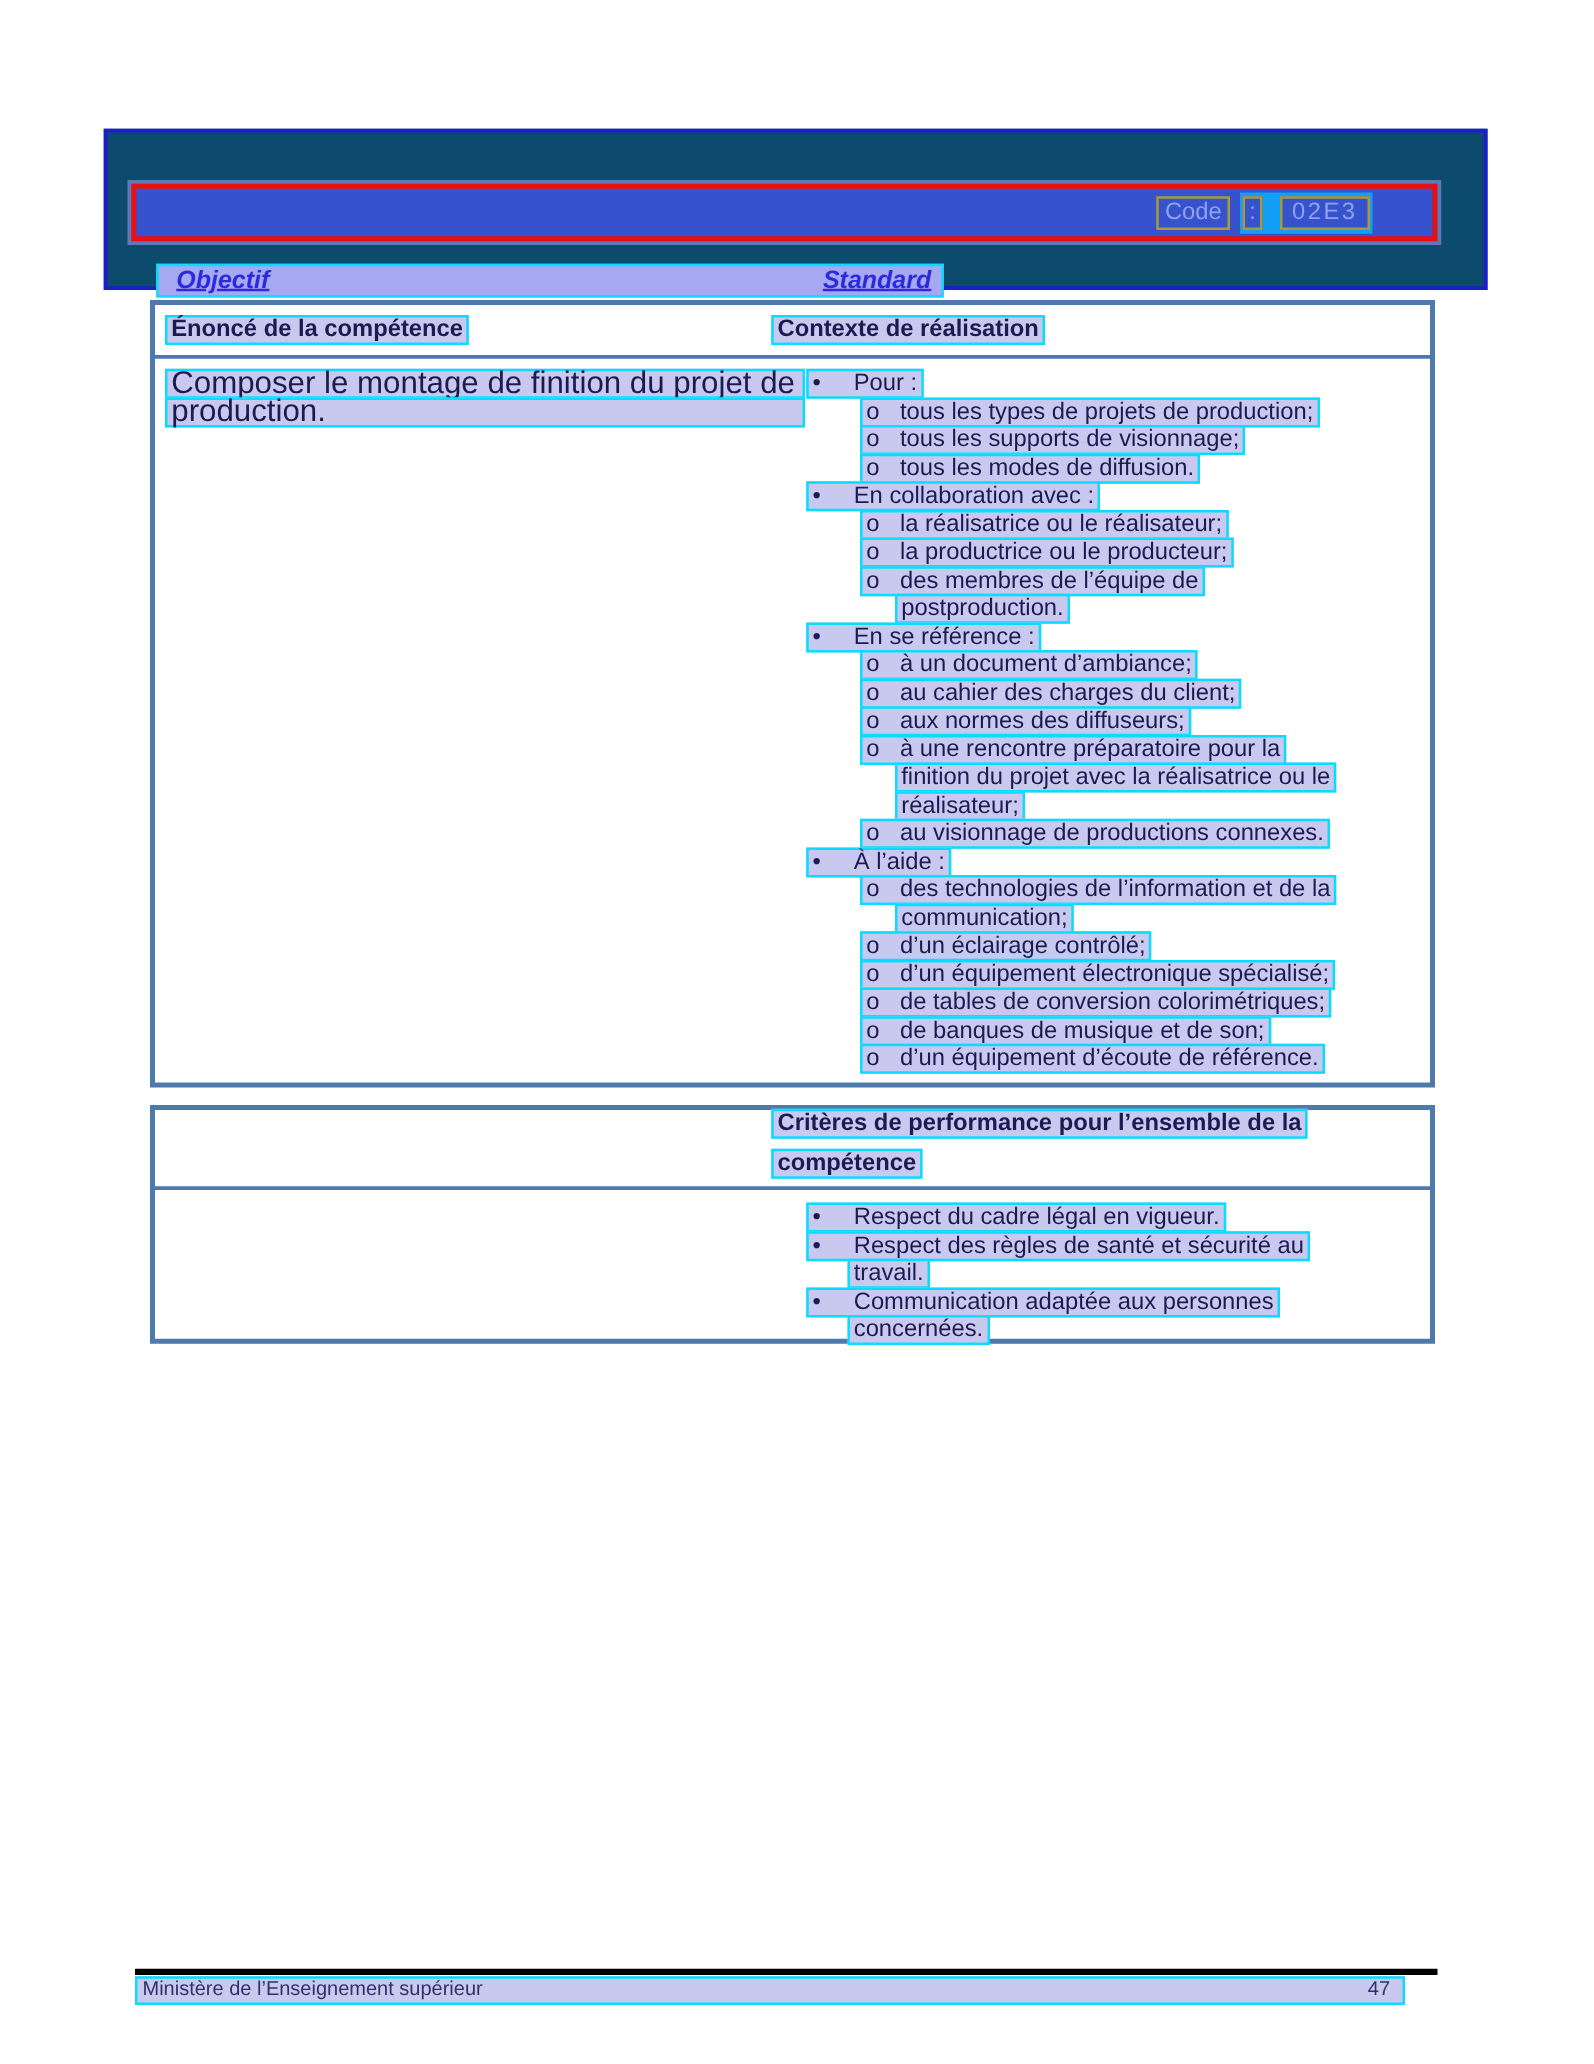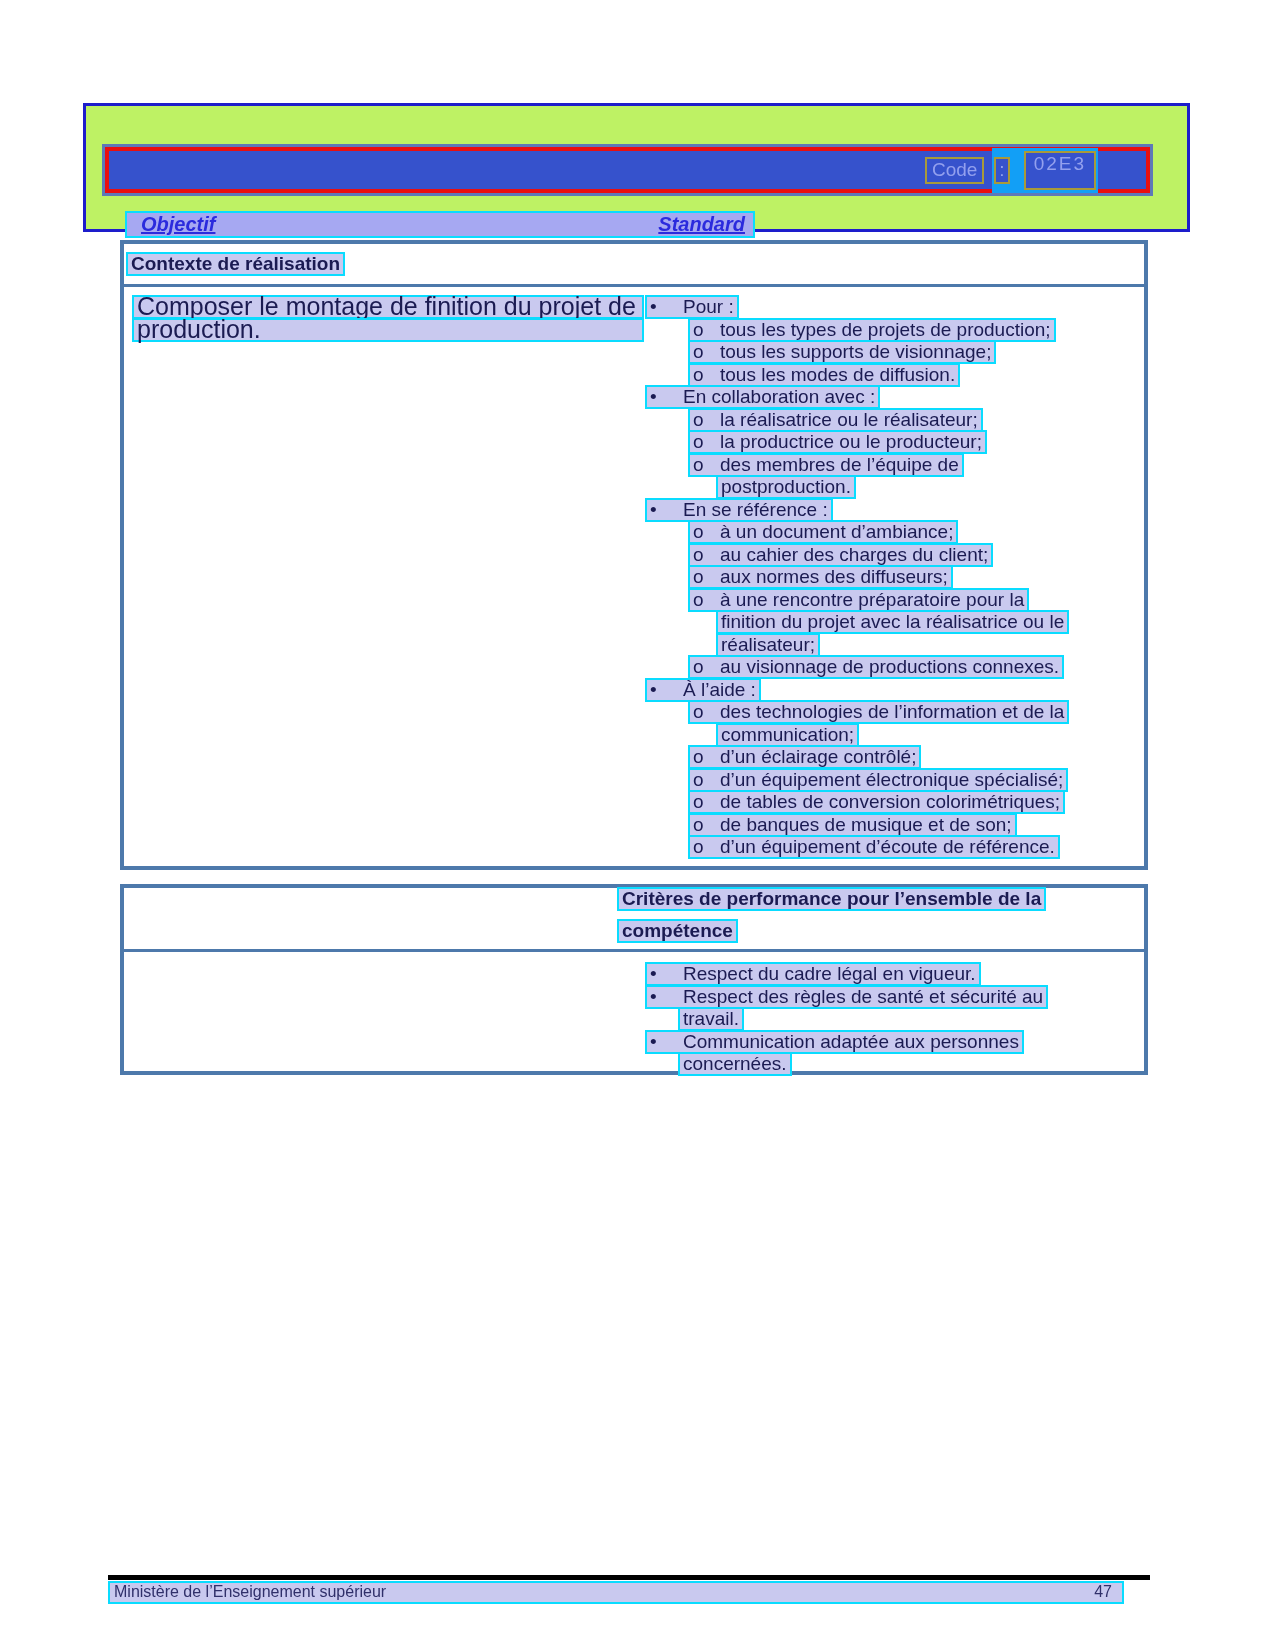--- a/index.html
+++ b/index.html
@@ -5,41 +5,41 @@
   * { margin:0; padding:0; box-sizing:border-box; }
   html,body { background:#ffffff; }
   .page {
     position:relative; width:1275px; height:1651px; background:#ffffff;
     font-family:"Liberation Sans", sans-serif; color:#1b1b52; overflow:hidden;
   }
 
   
   .header-box {
     position:absolute; left:83px; top:103px; width:1107px; height:129px;
-    background:#bef264; border:3px solid #1d1dcb;
+    background:#0c4a6e; border:3px solid #1d1dcb;
   }
   .banner {
     position:absolute; left:19px; top:41px; width:1045px; height:46px;
     background:#3652cc; border:4px solid #e90f0f; outline:3px solid #5e79b8;
     display:flex; align-items:center; justify-content:flex-end; padding-right:48px;
   }
   .code-label {
     border:2px solid #a89a3a; color:#93a0ee; font-size:19px;
     padding:0 5px 1px 5px; margin-right:8px;
   }
   .code-strip {
     background:#129ff6; display:flex; align-items:center; padding:3px 2px;
   }
   .code-colon {
     border:2px solid #a89a3a; color:#93a0ee; font-size:19px;
     padding:0 3px 1px 3px; background:#3652cc; margin-right:14px;
   }
   .code-value {
     border:2px solid #a89a3a; color:#93a0ee; font-size:19px;
-    padding:0 8px 13px 8px; background:#3652cc; letter-spacing:2px;
+    padding:0 8px 1px 8px; background:#3652cc; letter-spacing:2px;
   }
   .objstd {
     position:absolute; left:39px; bottom:-9px; width:630px; height:27px;
     background:#a6a8f2; border:2px solid #0adcff;
     display:flex; justify-content:space-between; align-items:flex-start;
     padding:0 8px 2px 14px;
     font-size:20px; font-weight:bold; font-style:italic; color:#2b2bdd;
   }
   .objstd span { text-decoration:underline; }
 
@@ -107,20 +107,23 @@
       </span>
     </div>
     <div class="objstd">
       <span>Objectif</span>
       <span>Standard</span>
     </div>
   </div>
 
   <div class="tbl tbl1">
     <div class="trow thead">
+      <div class="cell-l">
+        <span class="hl bold hdr-l">Énoncé de la compétence</span>
+      </div>
       <div class="cell-r">
         <span class="hl bold hdr-r">Contexte de réalisation</span>
       </div>
     </div>
     <div class="trow tbody">
       <div class="cell-l">
 
       <div class="ll">
             <span class="hl">Composer le montage de finition du projet de</span>
           </div>

